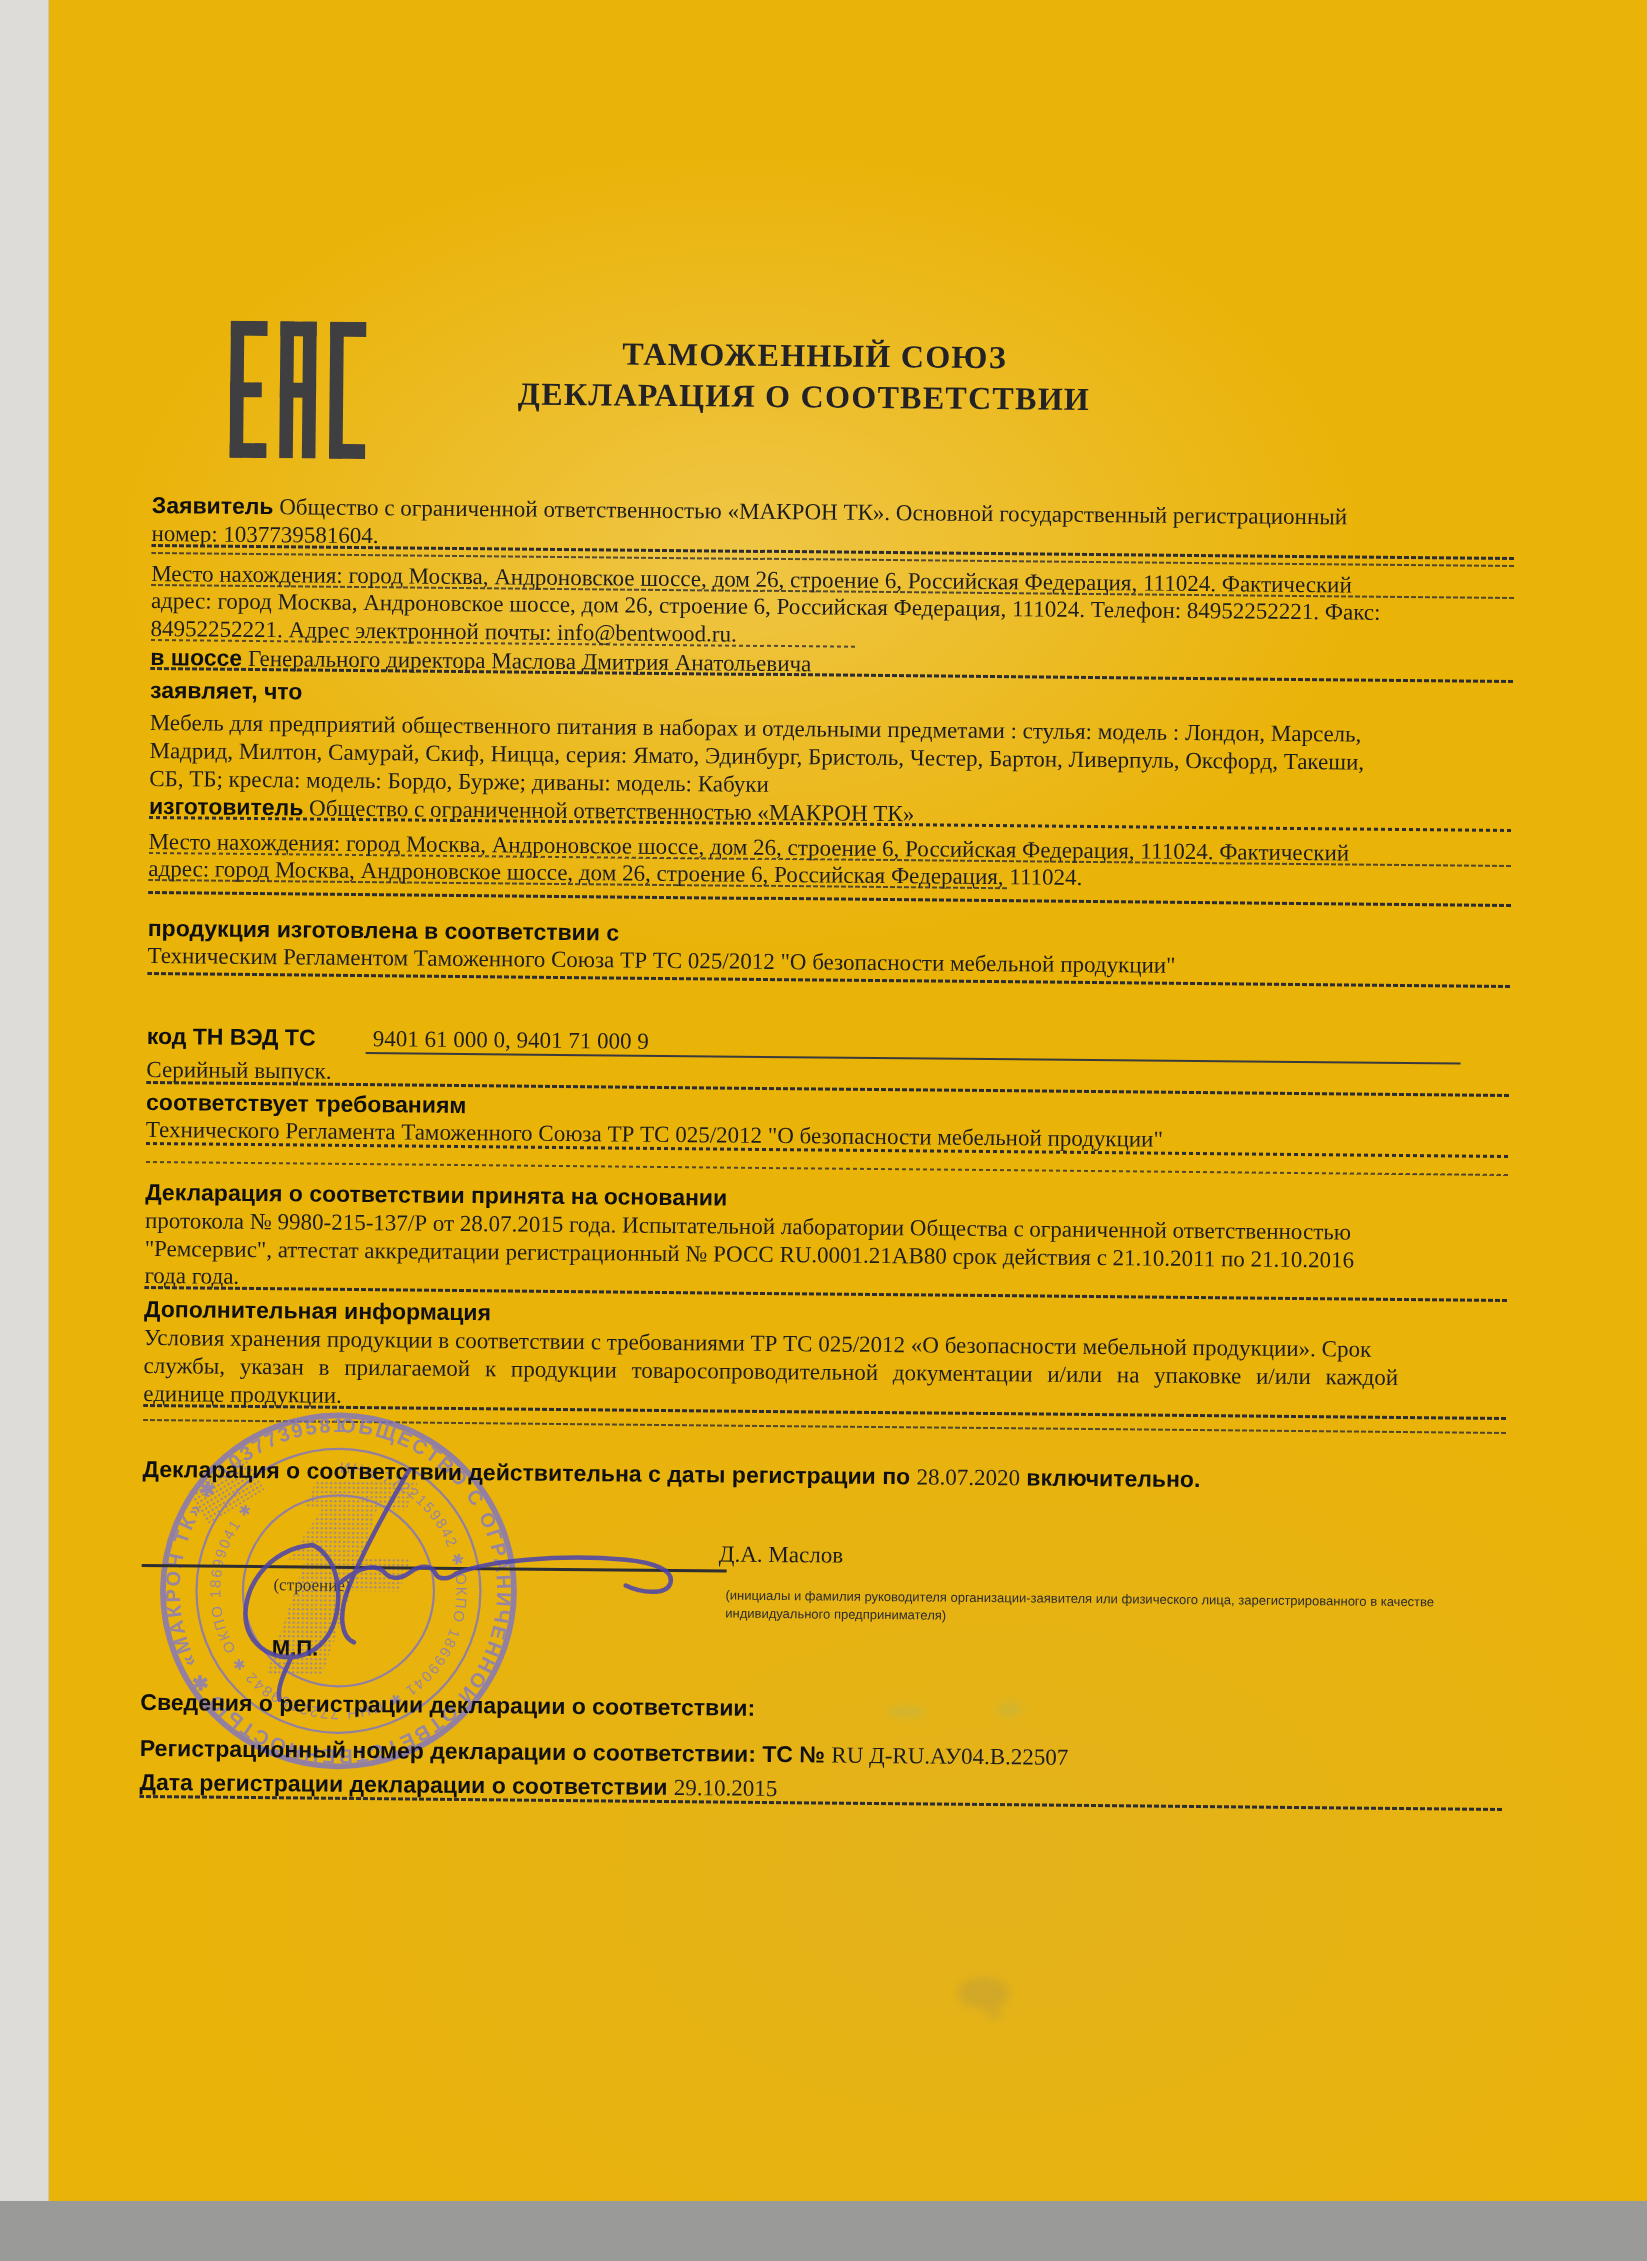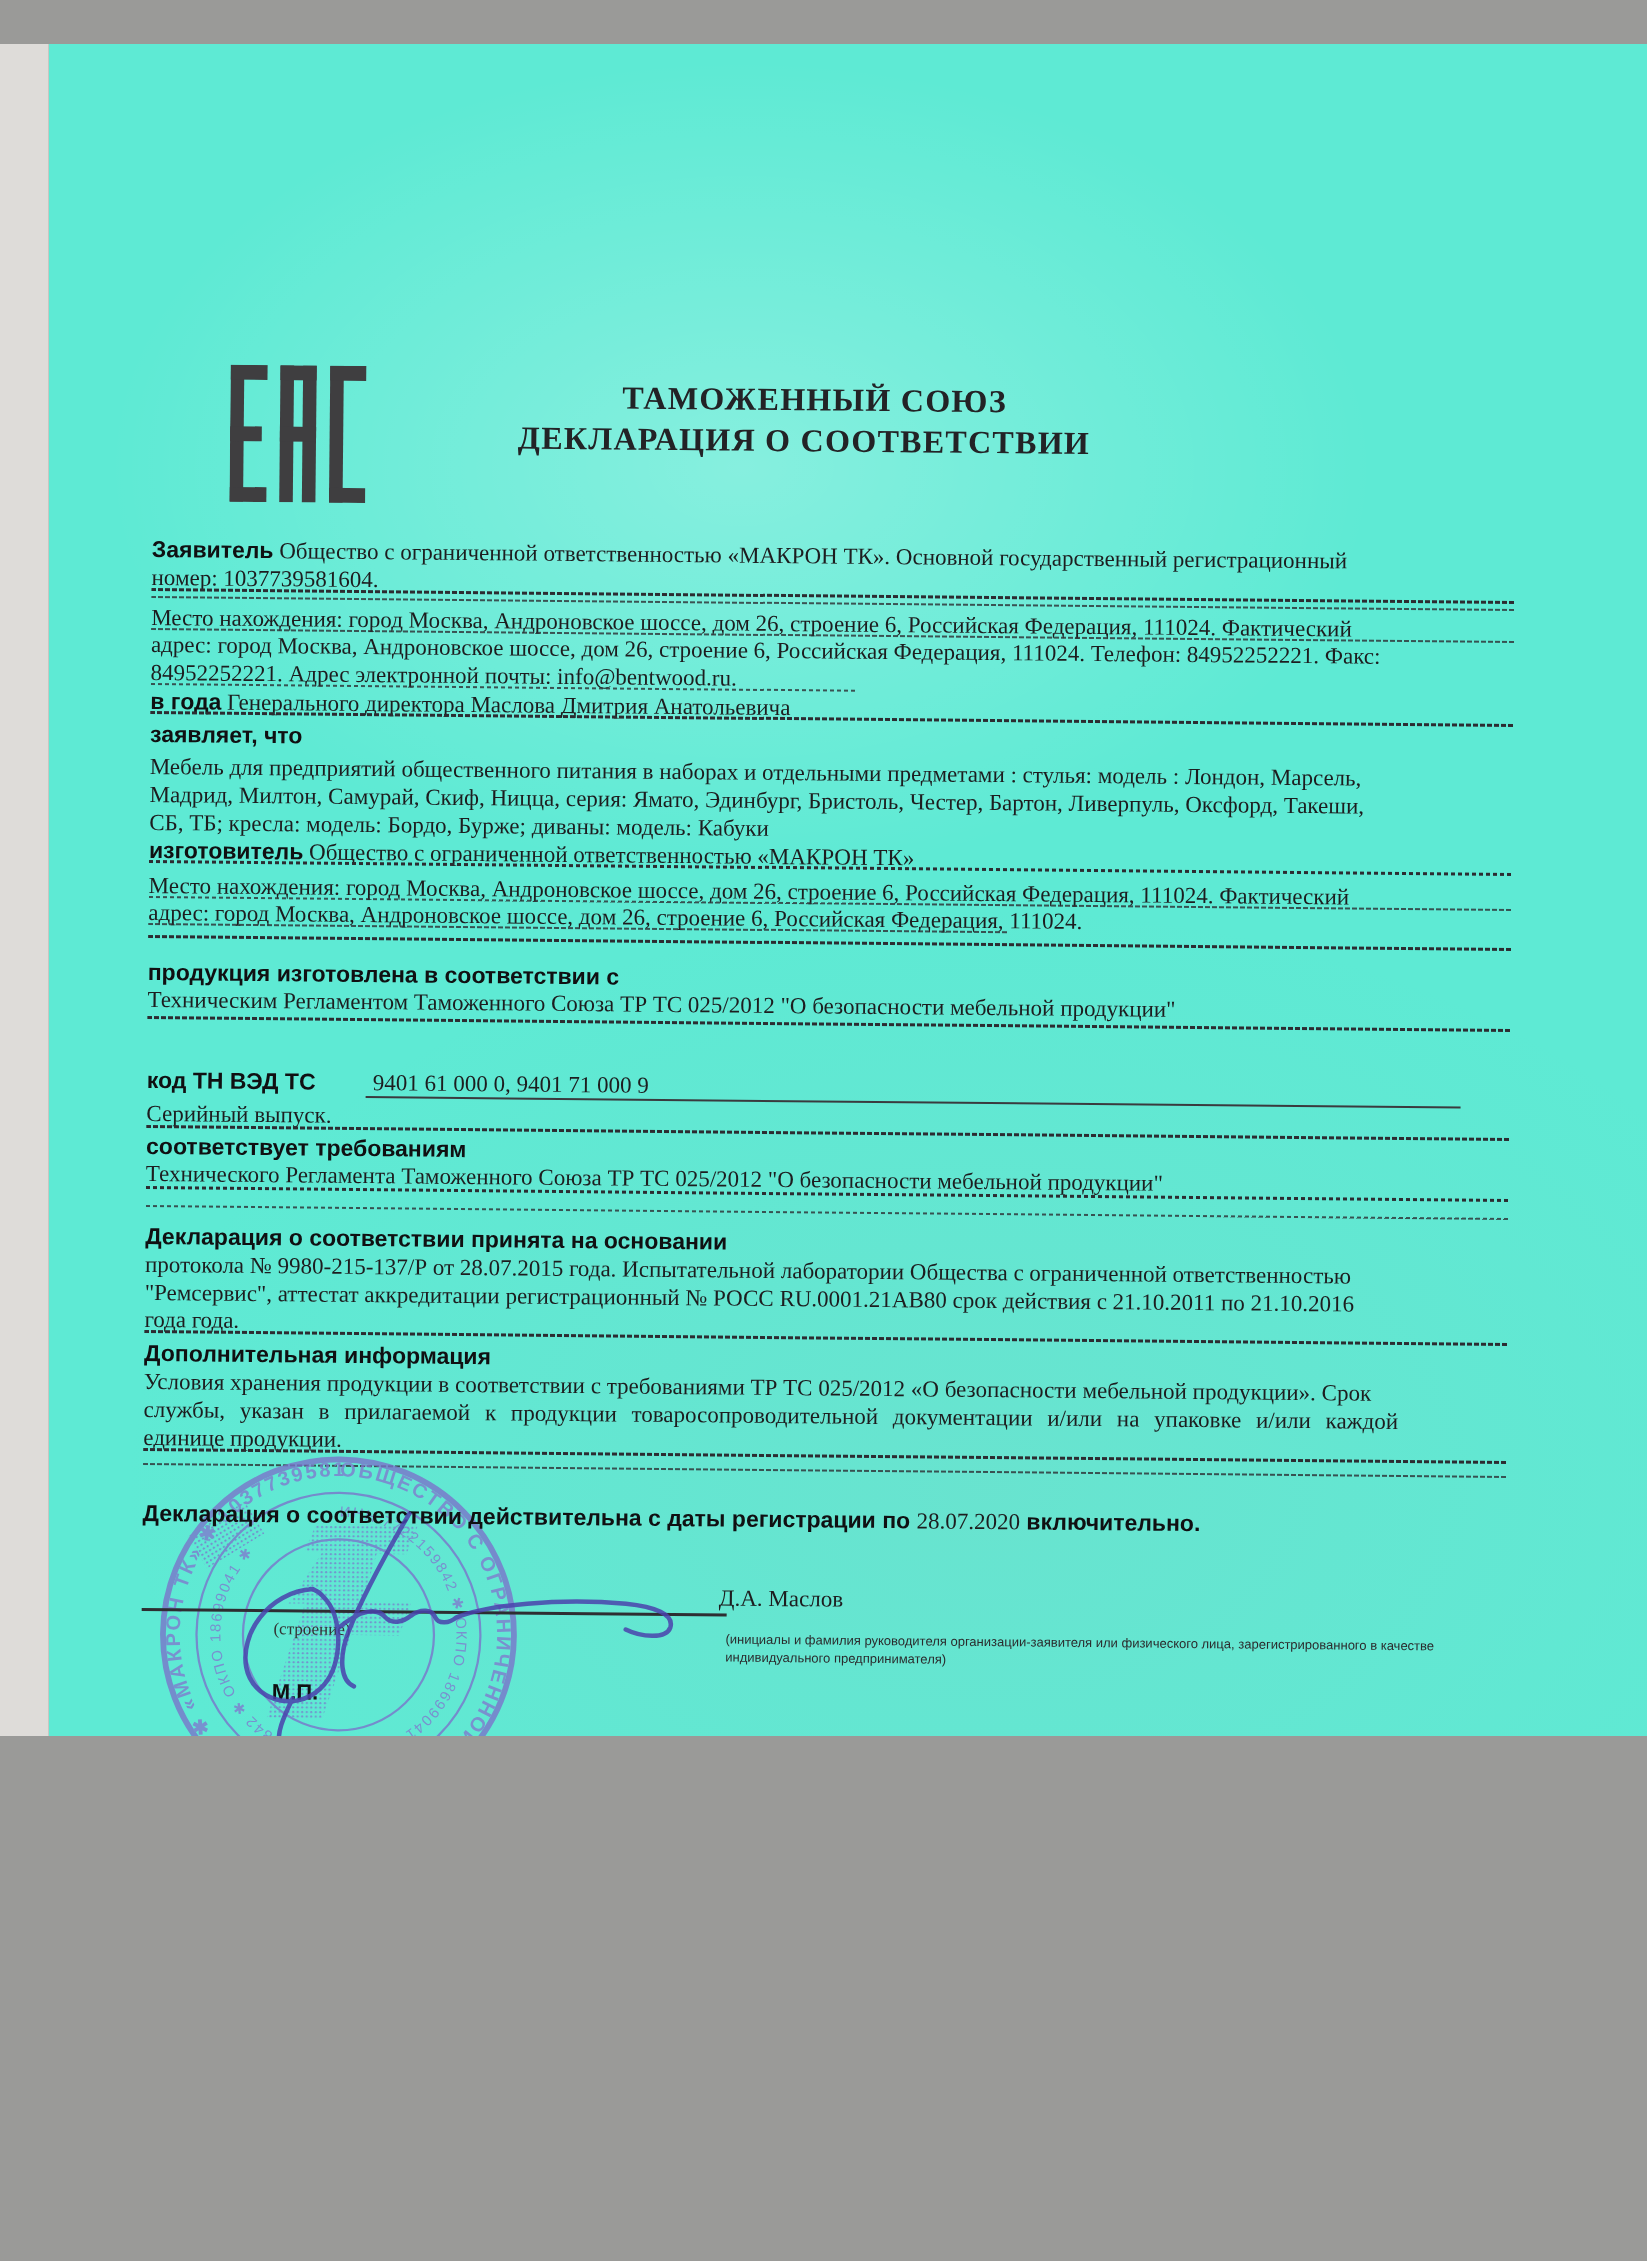--- a/index.html
+++ b/index.html
@@ -1,17 +1,17 @@
 <!DOCTYPE html>
 <html style="font-size:10.3px"><head>
 <meta charset="utf-8">
 <style>
   html,body{margin:0;padding:0;background:#9a9a98;}
-  .page{position:relative;width:1647px;height:1692px;background:#5eead4;overflow:hidden;
-        font-family:"Liberation Serif",serif;color:#1d1d1f;margin-top:44px;}
+  .page{position:relative;width:1647px;height:2201px;background:#eab308;overflow:hidden;
+        font-family:"Liberation Serif",serif;color:#1d1d1f;}
   .page::before{content:"";position:absolute;inset:0;pointer-events:none;
         background:
           radial-gradient(904px 581px at 45% 25%, rgba(255,255,255,.25), rgba(255,255,255,0) 70%),
           radial-gradient(1163px 775px at 60% 85%, rgba(180,178,172,.12), rgba(0,0,0,0) 75%);}
   .edge-strip{position:absolute;left:0;top:0;width:48px;height:2261px;background:#dedcd9;border-right:1.3px solid #c7c6c2;}
   .content{position:absolute;inset:0;transform:rotate(0.55deg);transform-origin:152px 491px;}
   .line{position:absolute;white-space:nowrap;font-size:23px;line-height:1.1;}
   .b{font-family:"Liberation Sans",sans-serif;font-weight:bold;color:#101012;font-size:23px;}
   .s{font-family:"Liberation Serif",serif;color:#1d1d1f;}
   .title{position:absolute;font-family:"Liberation Serif",serif;font-weight:bold;font-size:32px;
@@ -57,21 +57,21 @@
     <div class="dl" style="left:152px;top:544px;width:1363px;"></div>
     <div class="dl thin" style="left:152px;top:552px;width:1363px;"></div>
 
     <div class="line s" style="left:152px;top:561px;">Место нахождения: город Москва, Андроновское шоссе, дом 26, строение 6, Российская Федерация, 111024. Фактический</div>
     <div class="dl thin" style="left:152px;top:584px;width:1363px;"></div>
     <div class="line s" style="left:152px;top:588px;">адрес: город Москва, Андроновское шоссе, дом 26, строение 6, Российская Федерация, 111024. Телефон: 84952252221. Факс:</div>
     <div class="line s" style="left:152px;top:616px;">84952252221. Адрес электронной почты: info@bentwood.ru.</div>
     <div class="dl thin" style="left:152px;top:639px;width:707px;"></div>
 
     <div class="line" style="left:152px;top:645px;">
-      <span class="b">в года</span>
+      <span class="b">в шоссе</span>
       <span class="s">Генерального директора Маслова Дмитрия Анатольевича</span>
     </div>
     <div class="dl" style="left:152px;top:667px;width:1363px;"></div>
     <div class="line b" style="left:152px;top:678px;">заявляет, что</div>
 
     <div class="line s" style="left:152px;top:710px;">Мебель для предприятий общественного питания в наборах и отдельными предметами : стулья: модель : Лондон, Марсель,</div>
     <div class="line s" style="left:152px;top:738px;">Мадрид, Милтон, Самурай, Скиф, Ницца, серия: Ямато, Эдинбург, Бристоль, Честер, Бартон, Ливерпуль, Оксфорд, Такеши,</div>
     <div class="line s" style="left:152px;top:766px;">СБ, ТБ; кресла: модель: Бордо, Бурже; диваны: модель: Кабуки</div>
 
     <div class="line" style="left:152px;top:794px;">

